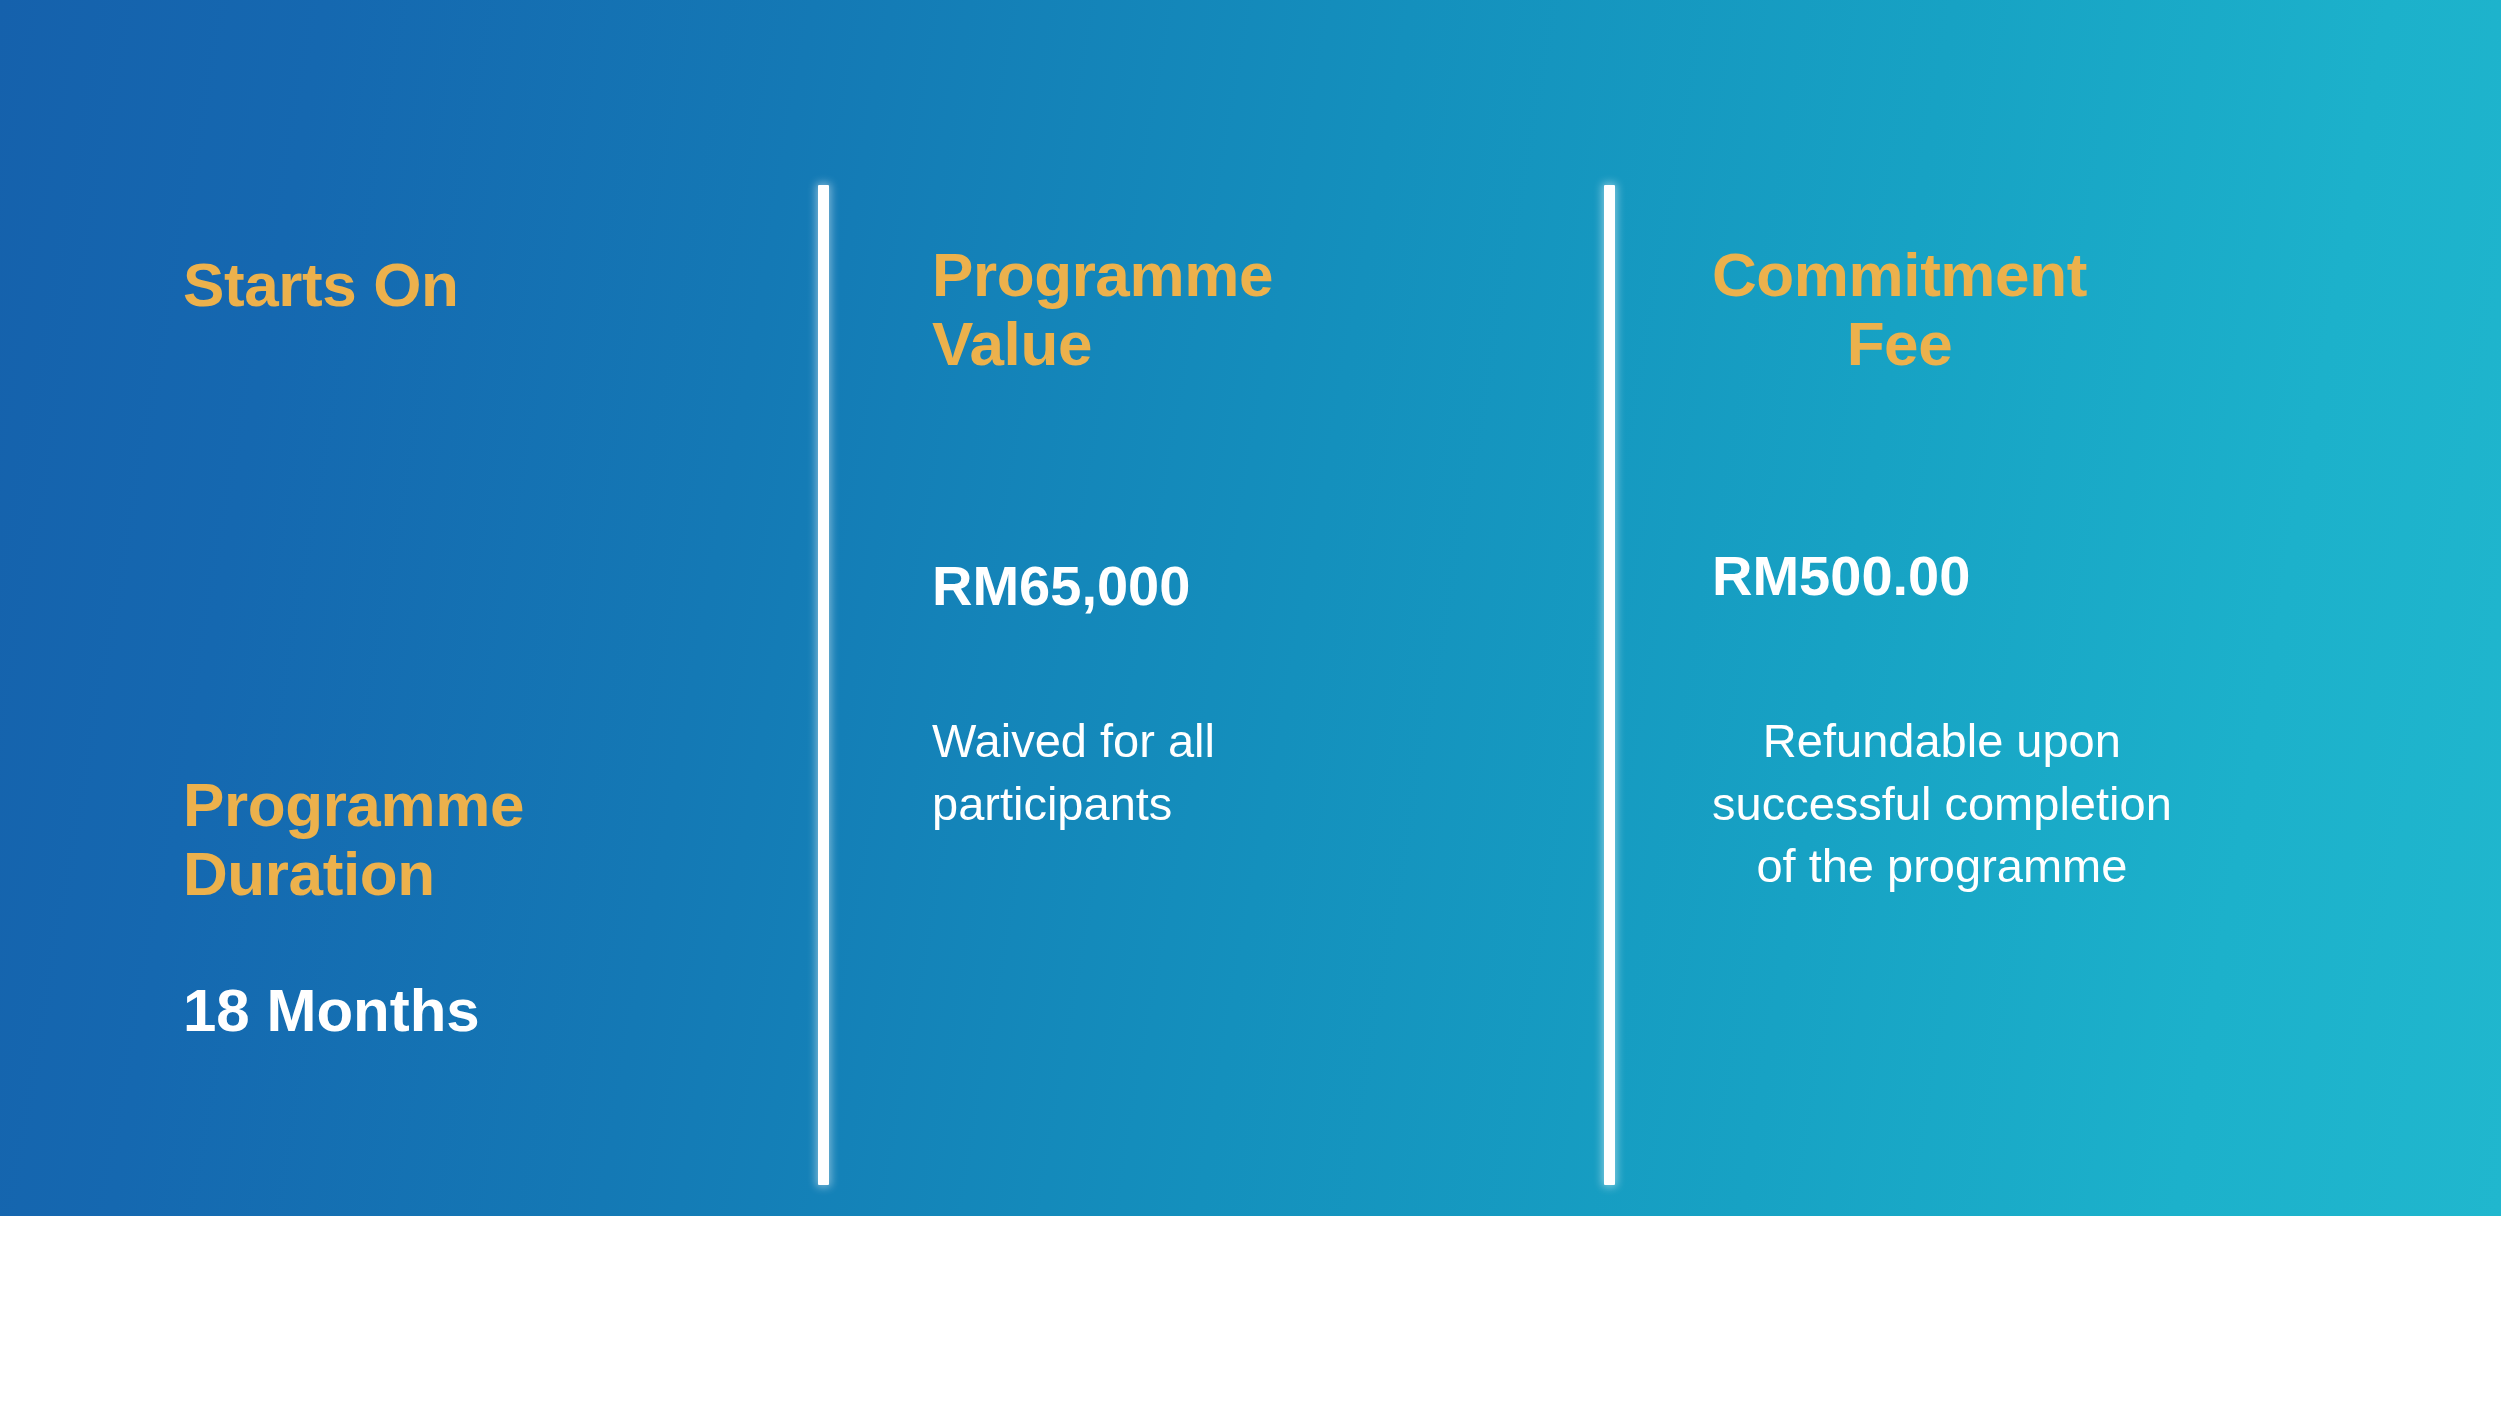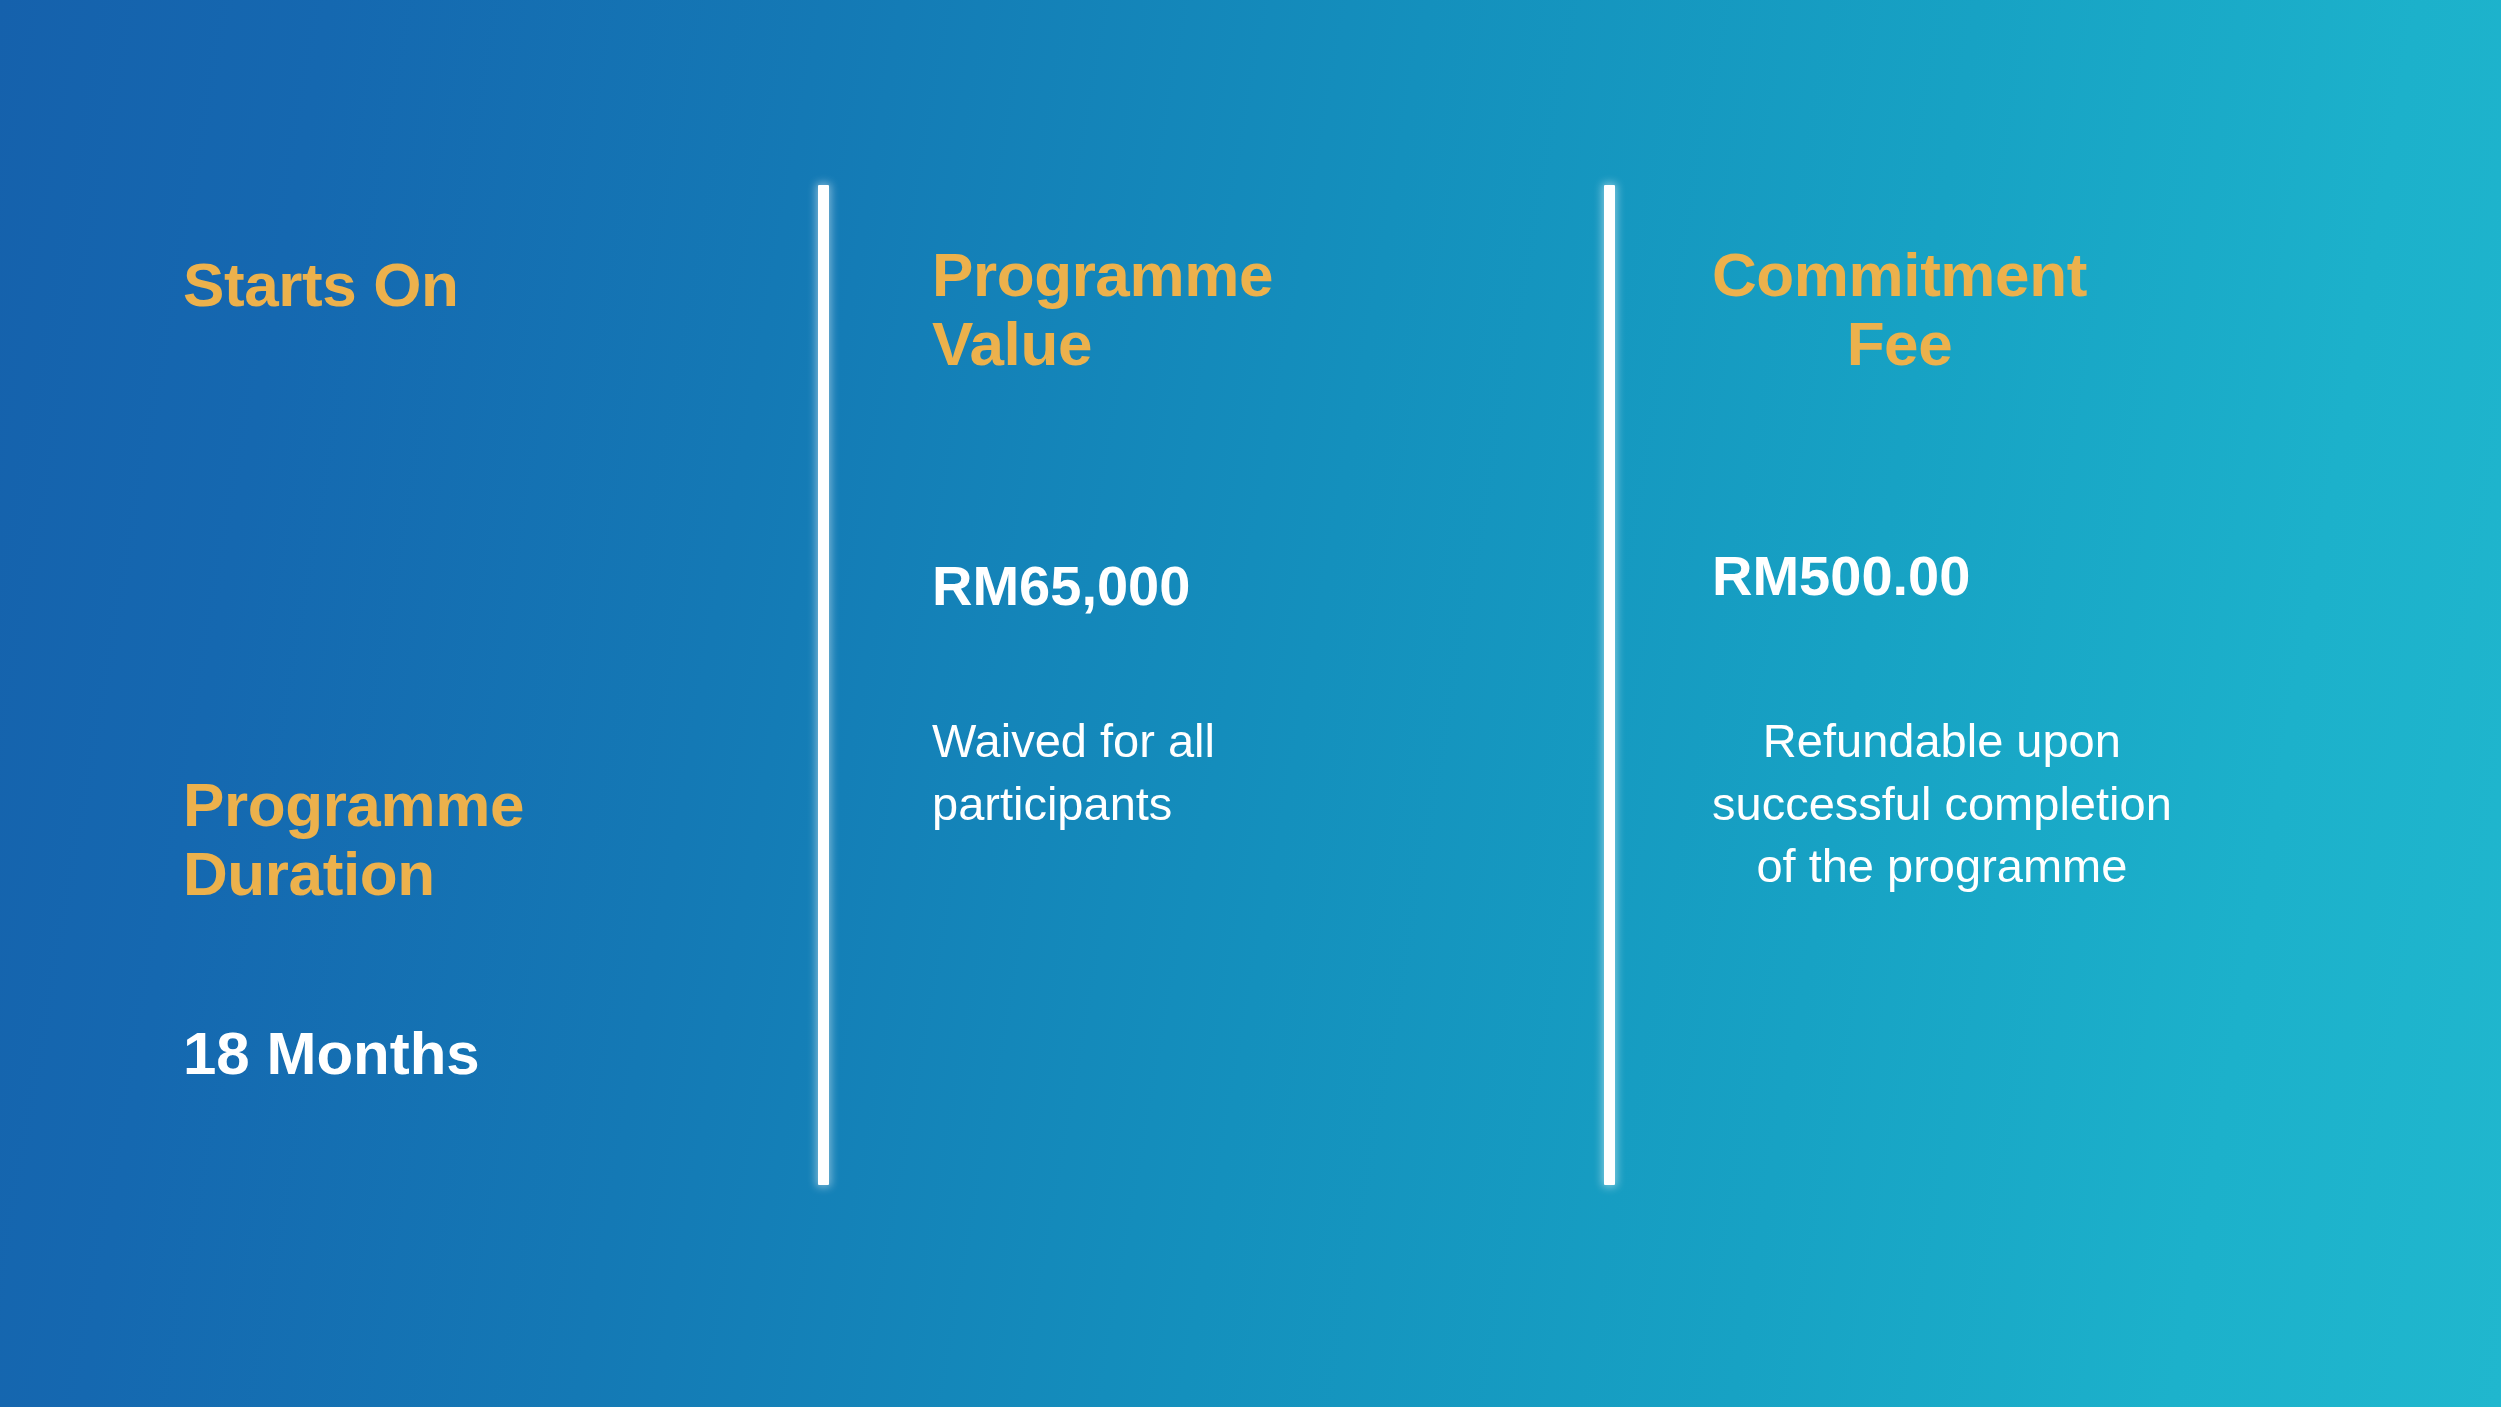--- a/index.html
+++ b/index.html
@@ -5,21 +5,21 @@
 <style>
   html, body {
     margin: 0;
     padding: 0;
     background: #ffffff;
   }
 
   #canvas {
     position: relative;
     width: 2501px;
-    height: 1407px;
+    height: 1216px;
     overflow: hidden;
     font-family: "Liberation Sans", "DejaVu Sans", sans-serif;
     background: linear-gradient(100deg,
                 #1561ac 0%,
                 #1568b0 12%,
                 #1479b5 30%,
                 #1490bd 52%,
                 #17a2c4 72%,
                 #1cb1cb 88%,
                 #20b7ce 100%);
@@ -88,21 +88,21 @@
     line-height: 1.33;
     letter-spacing: 0px;
     margin: 0;
     white-space: pre-line;
   }
 
   
   #eyebrow-starts-on   { top: 250px; }
   #value-start-date    { top: 405px; }
   #eyebrow-duration    { top: 770px; }
-  #value-duration      { top: 1021px; }
+  #value-duration      { top: 978px; }
 
   
   #eyebrow-prog-value  { top: 240px; }
   #value-prog-amount   { top: 555px; }
   #note-prog-value     { top: 710px; }
 
   
   #eyebrow-commitment  { top: 240px; }
   #value-commitment    { top: 545px; }
   #note-commitment     { top: 710px; }

